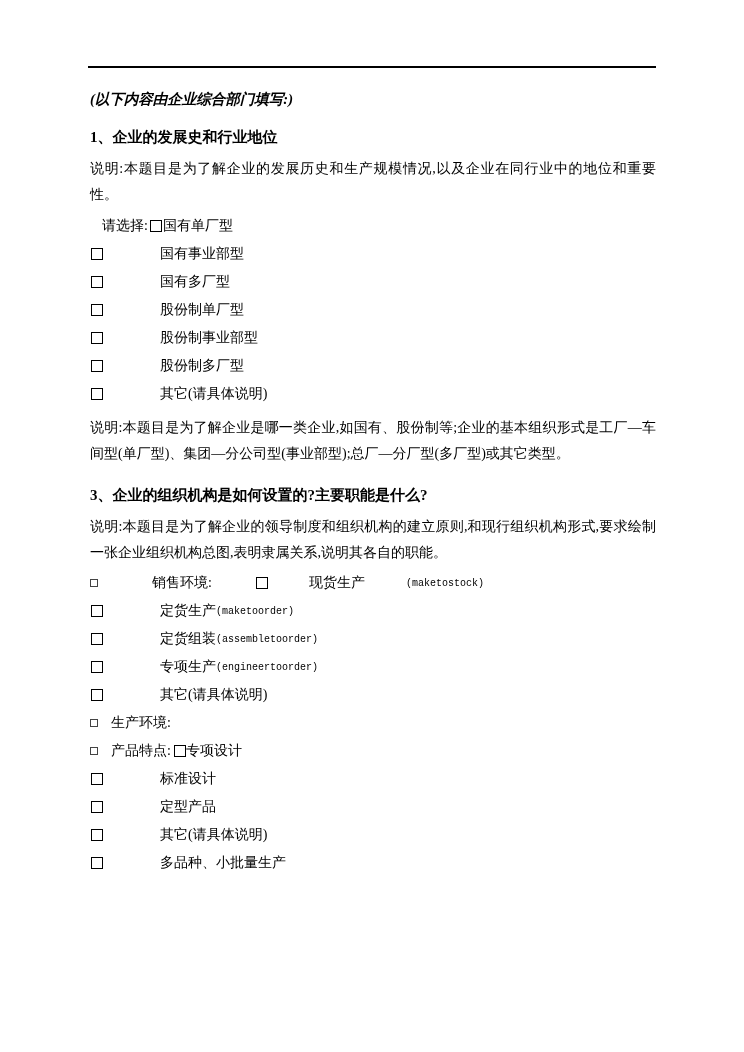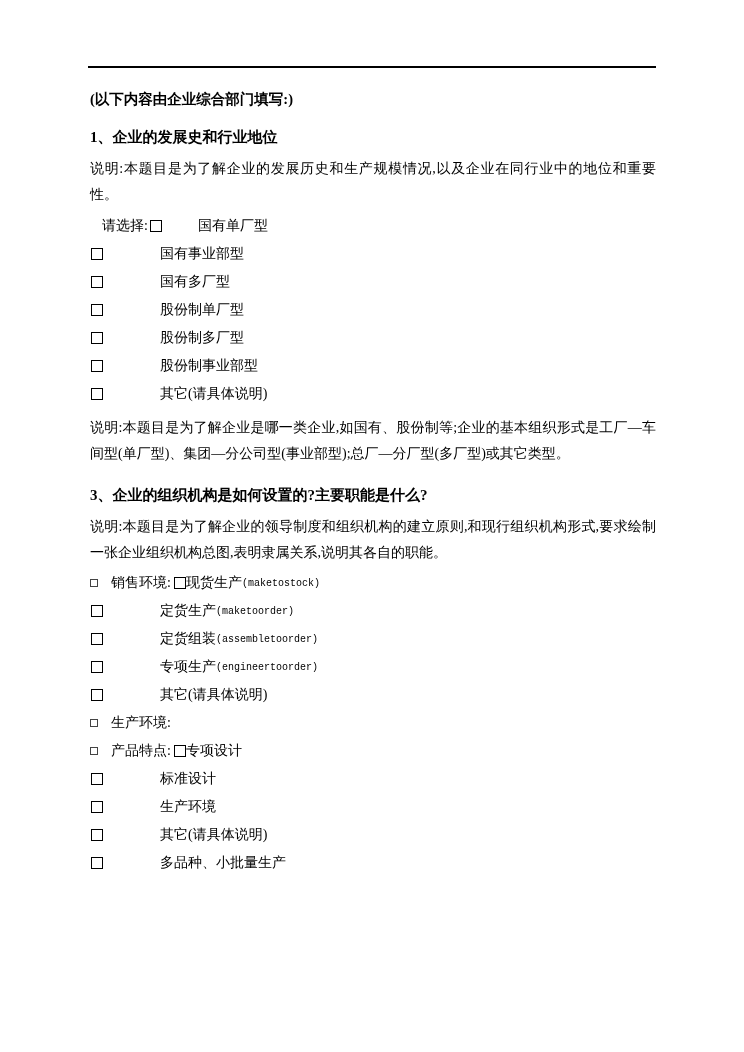--- a/index.html
+++ b/index.html
@@ -16,21 +16,21 @@
     margin:66px 88px 0 88px;
     border-top:2px solid #000;
     height:0;
   }
   .content { padding:0 88px 0 90px; }
   .doc-title {
     font-size:19px; font-weight:bold;
     margin-top:22px; letter-spacing:1px;
   }
   .subtitle {
-    font-size:14.5px; font-weight:bold; 
+    font-size:14.5px; font-weight:bold; font-style:italic;
     margin-top:22px;
   }
   .q-heading {
     font-size:15px; font-weight:bold;
     margin-top:16px; line-height:24px;
   }
   .note {
     font-size:14px; line-height:26px;
     margin-top:7px; text-align:justify;
   }
@@ -41,33 +41,33 @@
   .optrow { margin-top:4px; }
   .cb {
     width:12px; height:12px;
     border:1px solid #000;
     display:inline-block; flex:none;
     background:#fff;
   }
   .tabrow .cb { margin-left:1px; }
   .tabrow .optlabel { margin-left:57px; }
   .optrow .lead { margin-right:2px;margin-left:12px; }
-  .optrow .optlabel { margin-left:1px;padding-left:35px; }
+  .optrow .optlabel { margin-left:1px; }
   .bullet {
     width:8px; height:8px;
     border:1px solid #444;
     display:inline-block; flex:none;
     margin-right:13px;
   }
   .bulletrow .grouplabel { margin-right:3px; }
   .en {
     font-family:"Liberation Mono","DejaVu Sans Mono",monospace;
     font-size:10px;
   }
-  .mt { margin-top:3px; }
+  .mt { margin-top:3px;gap:41px; }
 </style>
 </head>
 <body>
 
 <div class="page">
   <div class="toprule"></div>
 
   <div class="content">
 
 
@@ -89,25 +89,25 @@
     <div class="tabrow">
       <span class="cb"></span>
       <span class="optlabel">国有多厂型</span>
     </div>
     <div class="tabrow">
       <span class="cb"></span>
       <span class="optlabel">股份制单厂型</span>
     </div>
     <div class="tabrow">
       <span class="cb"></span>
-      <span class="optlabel">股份制多厂型</span>
+      <span class="optlabel">股份制事业部型</span>
     </div>
     <div class="tabrow">
       <span class="cb"></span>
-      <span class="optlabel">股份制事业部型</span>
+      <span class="optlabel">股份制多厂型</span>
     </div>
     <div class="tabrow">
       <span class="cb"></span>
       <span class="optlabel">其它(请具体说明)</span>
     </div>
 
     <p class="note">说明:本题目是为了解企业是哪一类企业,如国有、股份制等;企业的基本组织形式是工厂—车间型(单厂型)、集团—分公司型(事业部型);总厂—分厂型(多厂型)或其它类型。</p>
 
     <div class="q-heading">3、企业的组织机构是如何设置的?主要职能是什么?</div>
     <p class="note">说明:本题目是为了解企业的领导制度和组织机构的建立原则,和现行组织机构形式,要求绘制一张企业组织机构总图,表明隶属关系,说明其各自的职能。</p>
@@ -150,21 +150,21 @@
       <span class="grouplabel">产品特点:</span>
       <span class="cb"></span>
       <span class="optlabel">专项设计</span>
     </div>
     <div class="tabrow">
       <span class="cb"></span>
       <span class="optlabel">标准设计</span>
     </div>
     <div class="tabrow">
       <span class="cb"></span>
-      <span class="optlabel">生产环境</span>
+      <span class="optlabel">定型产品</span>
     </div>
     <div class="tabrow">
       <span class="cb"></span>
       <span class="optlabel">其它(请具体说明)</span>
     </div>
 
     <div class="tabrow">
       <span class="cb"></span>
       <span class="optlabel">多品种、小批量生产</span>
     </div>

